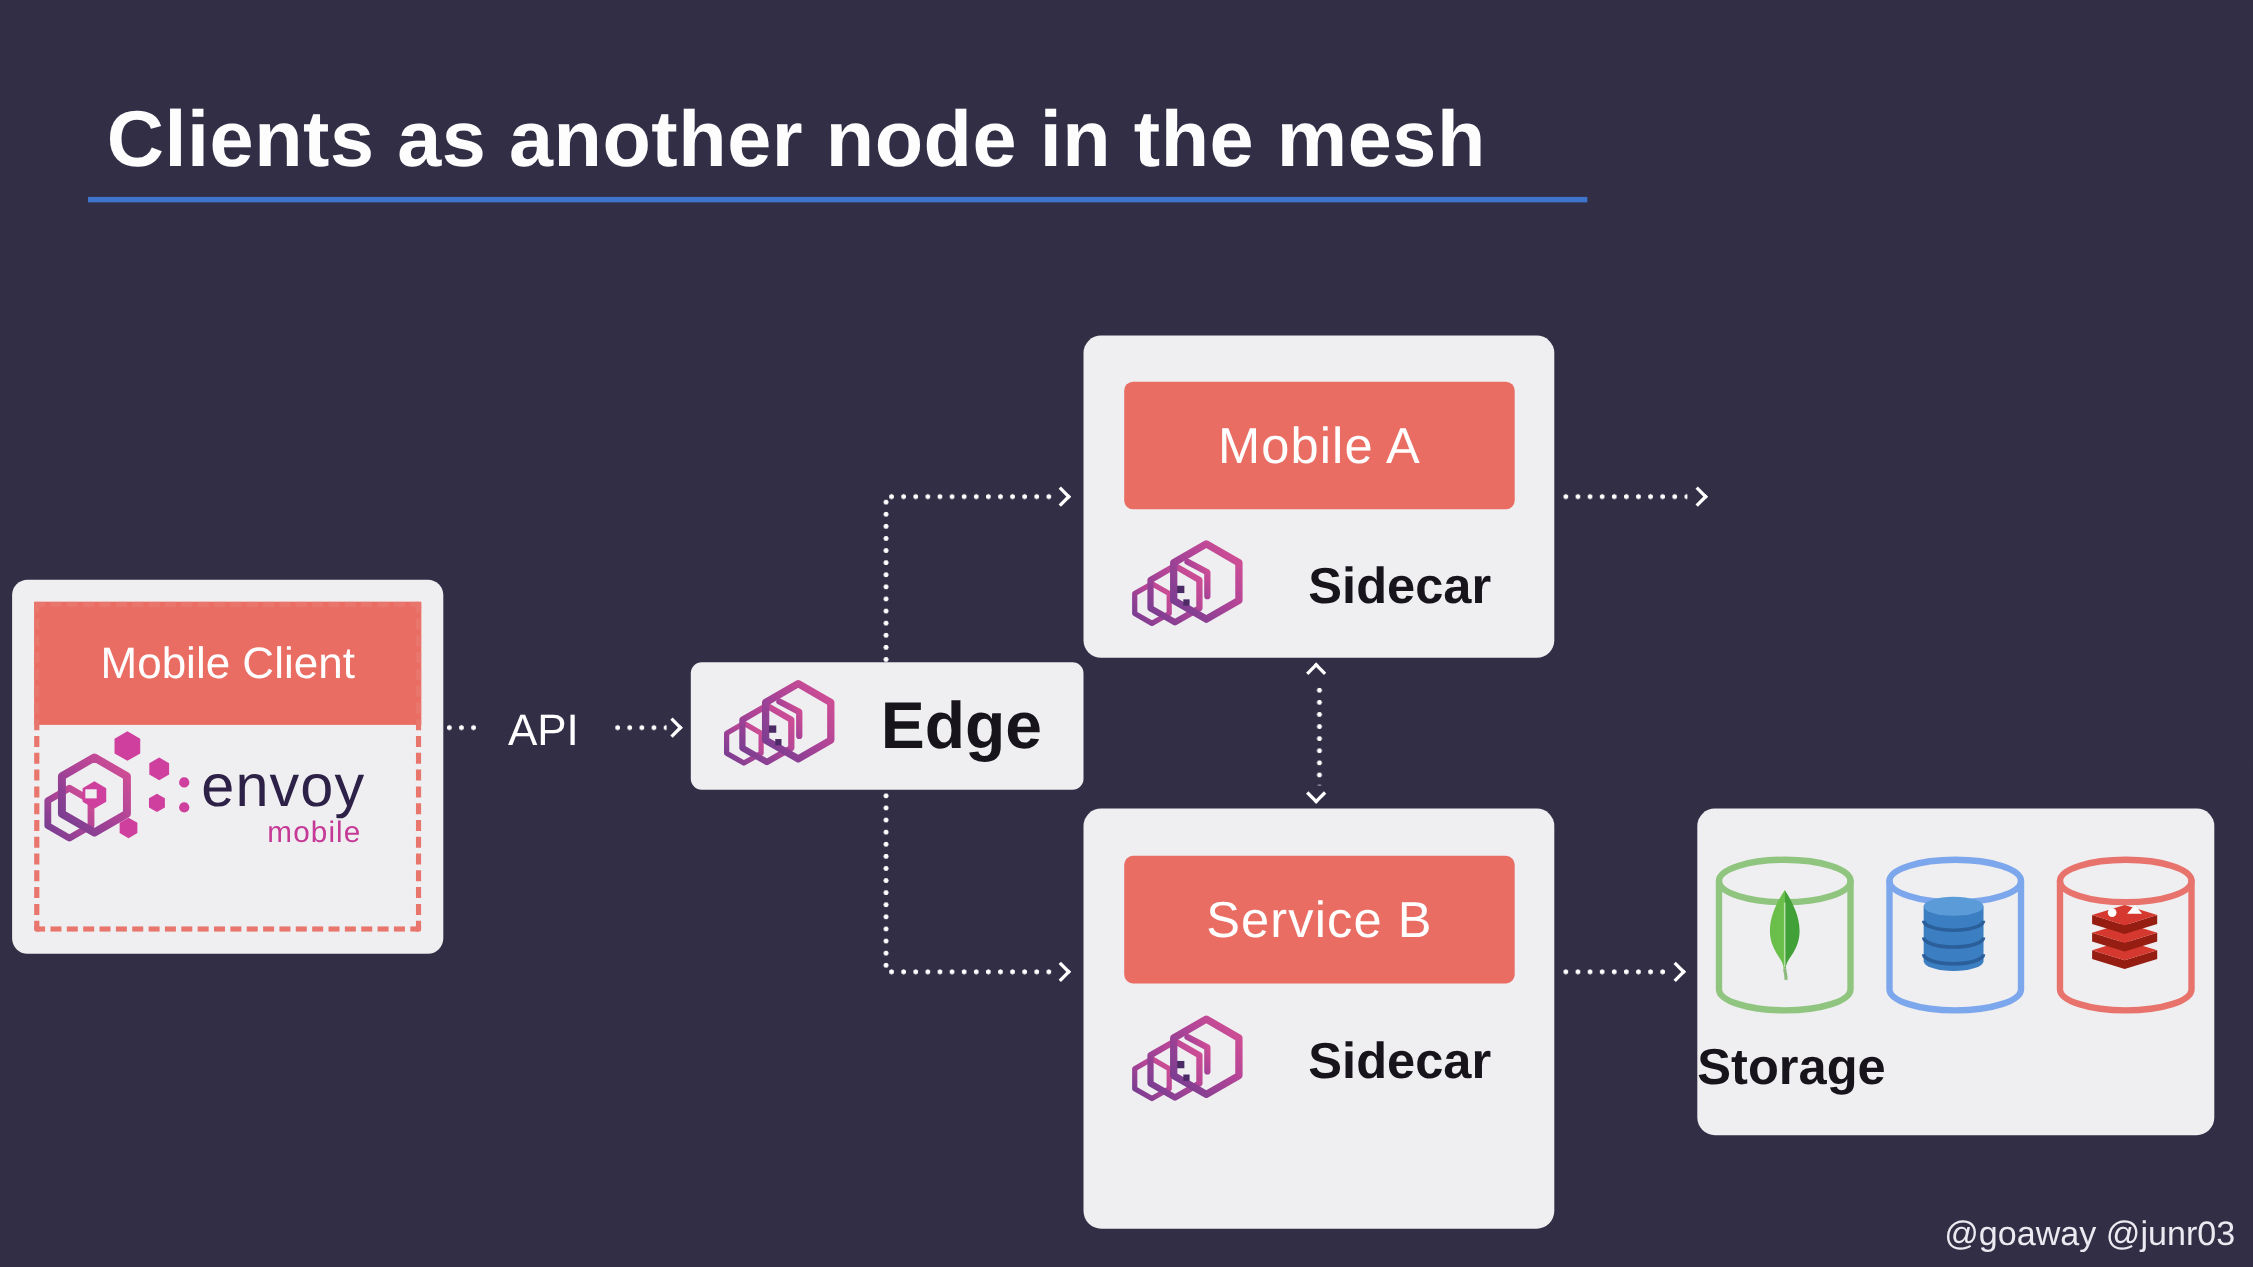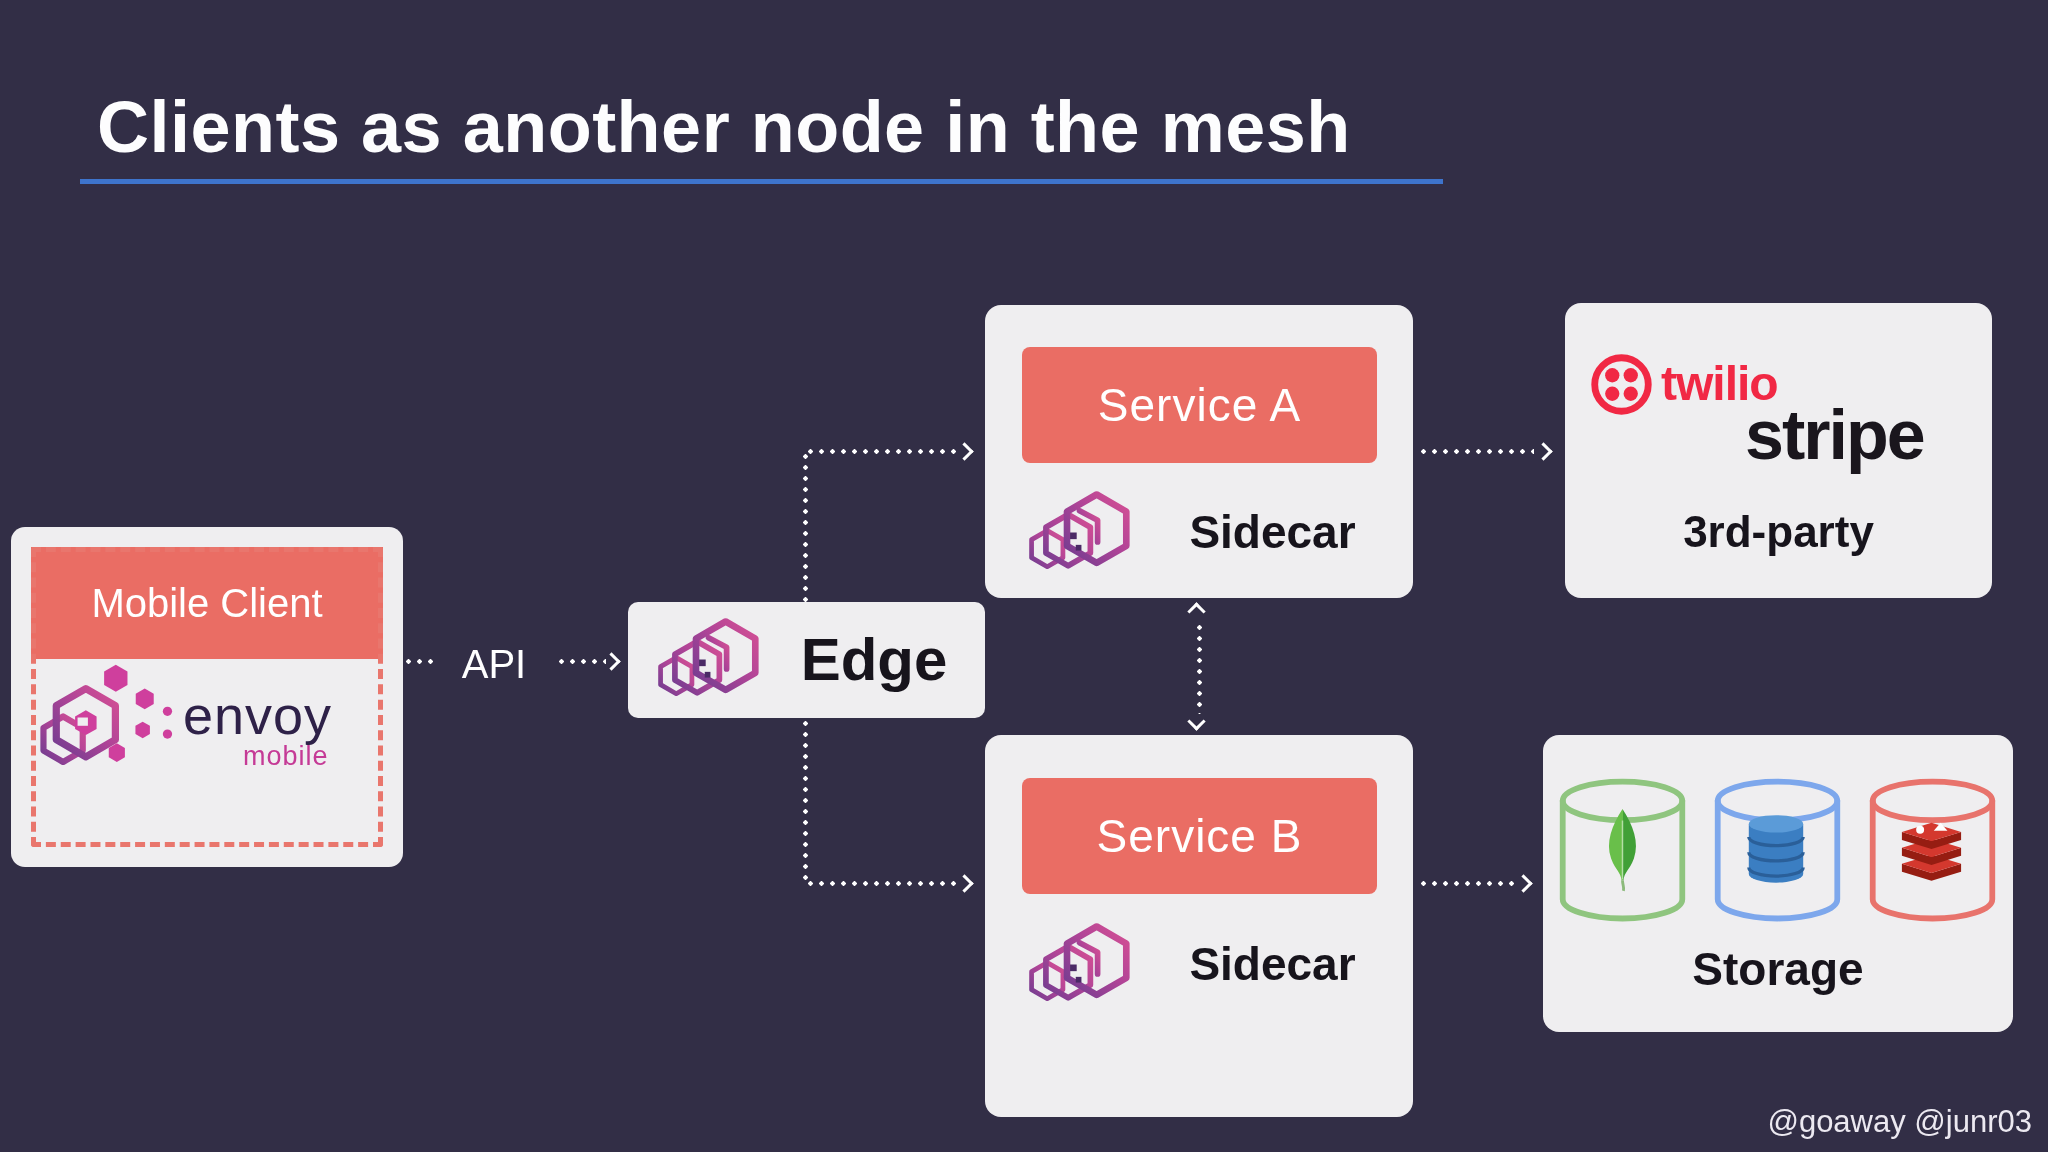--- a/index.html
+++ b/index.html
@@ -55,21 +55,21 @@
   .twilio-mark{position:absolute;left:25px;top:50px;width:63px;height:63px;color:var(--twilio-red)}
   .twilio-word{position:absolute;left:96px;top:53px;font-size:48px;font-weight:800;color:var(--twilio-red);letter-spacing:-1px}
   .stripe-word{position:absolute;left:180px;top:92px;font-size:70px;font-weight:800;color:#1a161d;letter-spacing:-2px}
   .third-label{position:absolute;left:0;right:0;top:204px;text-align:center;font-size:44px;font-weight:600;color:var(--ink)}
 
   
   .storage{left:1543px;top:735px;width:470px;height:297px}
   .cyl{position:absolute;top:37px;width:135px;height:158px}
   .cyl.g{left:12px;color:#8fc57f} .cyl.b{left:167px;color:#7da7ec} .cyl.r{left:322px;color:#e8736c}
   .dbicon{position:absolute}
-  .storage-label{position:absolute;left:0;right:0;top:207px;text-align:center;font-size:46px;font-weight:700;color:var(--ink)}
+  .storage-label{position:absolute;left:0;right:0;top:207px;font-size:46px;font-weight:700;color:var(--ink)}
 
   .attribution{position:absolute;right:16px;top:1104px;font-size:31px;color:#ece9f1}
 </style>
 </head>
 <body>
 
 <svg width="0" height="0" style="position:absolute" aria-hidden="true">
   <defs>
     <linearGradient id="envGrad" x1="0" y1="1" x2="1" y2="0">
       <stop offset="0" stop-color="#6f3c90"></stop>
@@ -188,21 +188,21 @@
 
   <div class="dv" style="left:803px;top:451px;height:151px"></div>
   <div class="dh" style="left:805px;top:449px;width:152px"></div>
   <div class="chev r" style="left:958px;top:445px"></div>
   <div class="dv" style="left:803px;top:718px;height:165px"></div>
   <div class="dh" style="left:805px;top:881px;width:152px"></div>
   <div class="chev r" style="left:958px;top:877px"></div>
 
   <div class="card svc" style="left:985px;top:305px;height:293px">
     <div class="svc-header" style="top:42px">
-      <span>Service A</span>
+      <span>Mobile A</span>
     </div>
     <svg class="svc-logo" style="top:180px" viewBox="0 0 130 100">
         <use href="#envoyLogo"></use>
       </svg>
     <div class="svc-side" style="top:180px">Sidecar</div>
   </div>
 
   <div class="card svc" style="left:985px;top:735px;height:382px">
     <div class="svc-header" style="top:43px">
       <span>Service B</span>
@@ -216,28 +216,20 @@
   <div class="chev u" style="left:1190px;top:605px"></div>
   <div class="dv" style="left:1197px;top:622px;height:92px"></div>
   <div class="chev d" style="left:1190px;top:715px"></div>
 
   <div class="dh" style="left:1418px;top:449px;width:116px"></div>
   <div class="chev r" style="left:1537px;top:445px"></div>
 
   <div class="dh" style="left:1418px;top:881px;width:96px"></div>
   <div class="chev r" style="left:1517px;top:877px"></div>
 
-  <div class="card third">
-    <svg class="twilio-mark" viewBox="0 0 60 60">
-        <use href="#twilioMark"></use>
-      </svg>
-    <div class="twilio-word">twilio</div>
-    <div class="stripe-word">stripe</div>
-    <div class="third-label">3rd-party</div>
-  </div>
 
   <div class="card storage">
     <svg class="cyl g" viewBox="0 0 140 160">
         <use href="#cylOutline"></use>
       </svg>
     <svg class="cyl b" viewBox="0 0 140 160">
         <use href="#cylOutline"></use>
       </svg>
     <svg class="cyl r" viewBox="0 0 140 160">
         <use href="#cylOutline"></use>

